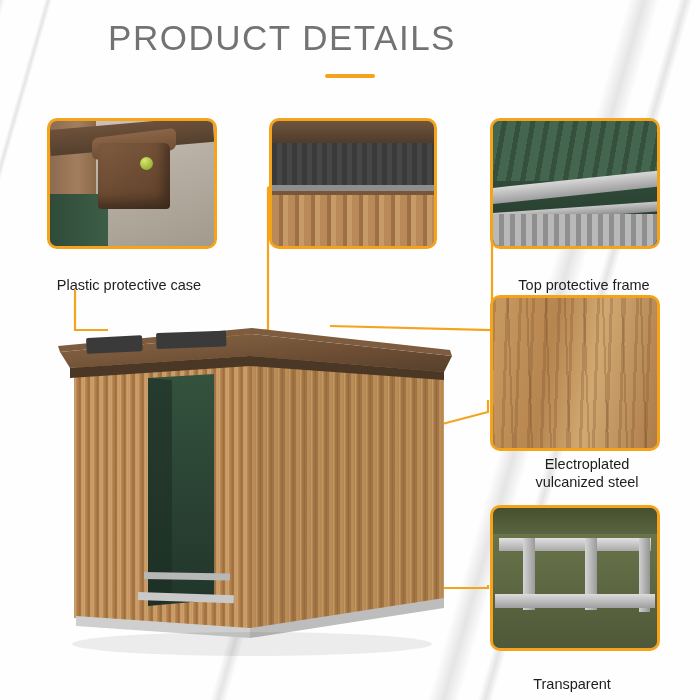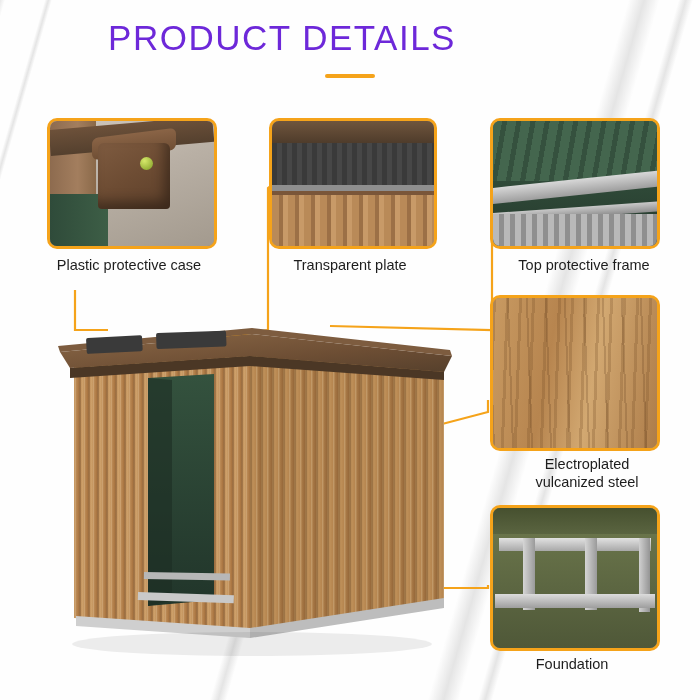--- a/index.html
+++ b/index.html
@@ -34,21 +34,21 @@
     transform-origin: top left;
   }
   .title {
     position: absolute;
     top: 18px;
     left: 0;
     width: 564px;
     text-align: center;
     font-size: 35px;
     letter-spacing: 1.5px;
-    color: #6d28d9;
+    color: #737373;
     font-weight: 400;
   }
   .title-underline {
     position: absolute;
     top: 74px;
     left: 325px;
     width: 50px;
     height: 4px;
     background: #f5a31a;
     border-radius: 2px;
@@ -141,21 +141,21 @@
   .t5 .frame-h1 { position:absolute; left:6px; top:30px; width:152px; height:13px; background:linear-gradient(180deg,#e2e2e2,#a8a8a8); }
   .t5 .frame-h2 { position:absolute; left:2px; top:86px; width:160px; height:14px; background:linear-gradient(180deg,#dcdcdc,#9e9e9e); }
   .t5 .frame-v1 { position:absolute; left:30px; top:30px; width:12px; height:72px; background:linear-gradient(90deg,#d5d5d5,#9a9a9a); }
   .t5 .frame-v2 { position:absolute; left:92px; top:30px; width:12px; height:72px; background:linear-gradient(90deg,#d5d5d5,#9a9a9a); }
   .t5 .frame-v3 { position:absolute; left:146px; top:30px; width:11px; height:74px; background:linear-gradient(90deg,#d0d0d0,#949494); }
   .t5 .topdark { position:absolute; left:0; top:0; width:164px; height:26px; background:linear-gradient(180deg,#46502f,#5a6440); }
 
   
   .shed { position:absolute; left:52px; top:300px; width:400px; height:360px; }
 
-  .cap-lbl { white-space: nowrap; }
+  .cap-lbl { white-space: nowrap; margin-top: 20px; }
 </style>
 </head>
 <body>
 
 <div class="page">
 
   <div class="bg-streaks">
 
     <div class="streak" style="left:10px; top:-60px; width:12px; height:900px;"></div>
     <div class="streak" style="left:62px; top:-60px; width:7px; height:900px;"></div>
@@ -252,21 +252,20 @@
   </div>
   <div class="caption cap-lbl" style="left:13px; top:256px; width:232px;">Plastic protective case</div>
 
   <div class="thumb t2">
     <div class="top-dark"></div>
       <div class="plate"></div>
       <div class="plate-edge"></div>
     <div class="trim"></div>
       <div class="wood"></div>
   </div>
-  <div class="caption cap-lbl" style="left:268px; top:256px; width:164px;">Transparent plate</div>
 
   <div class="thumb t3">
     <div class="green-roof"></div>
       <div class="panel"></div>
     <div class="rail"></div>
       <div class="rail2"></div>
       <div class="metal"></div>
   </div>
   <div class="caption cap-lbl" style="left:484px; top:256px; width:200px;">Top protective frame</div>
 
@@ -277,16 +276,16 @@
 
   <div class="thumb t5">
     <div class="ground"></div>
       <div class="topdark"></div>
     <div class="frame-h1"></div>
       <div class="frame-v1"></div>
       <div class="frame-v2"></div>
     <div class="frame-v3"></div>
       <div class="frame-h2"></div>
   </div>
-  <div class="caption cap-lbl" style="left:512px; top:655px; width:120px;">Foundation</div>
+  <div class="caption cap-lbl" style="left:512px; top:655px; width:120px;">Transparent</div>
 
 
 </div>
 
 </body></html>

